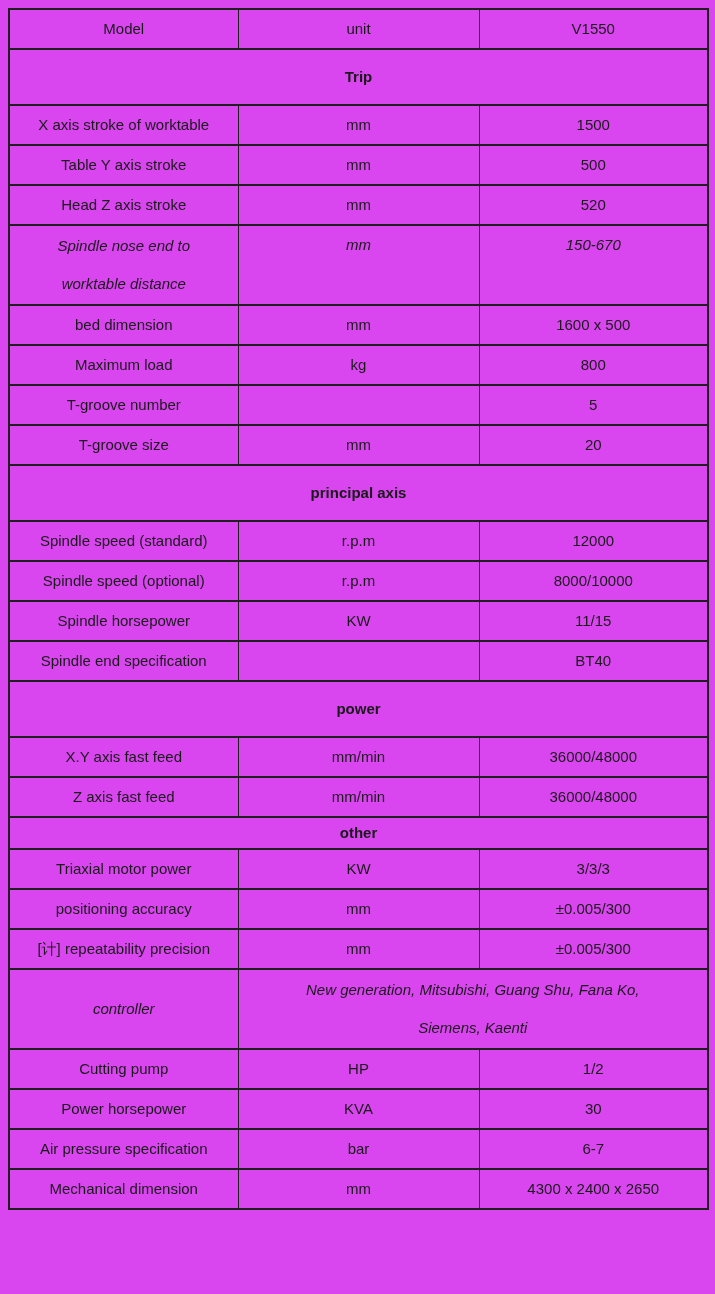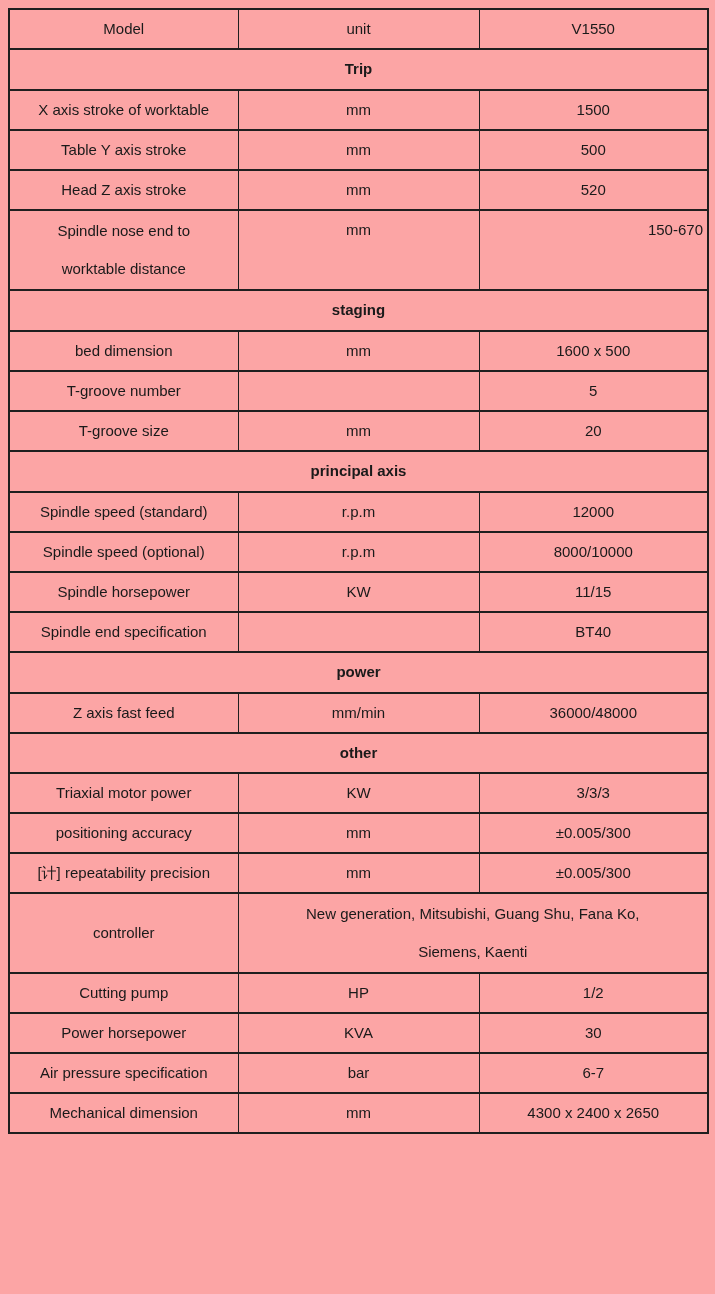--- a/index.html
+++ b/index.html
@@ -5,21 +5,21 @@
   html, body {
     margin: 0;
     padding: 0;
     background: #ffffff;
     font-family: "Liberation Sans", "DejaVu Sans", sans-serif;
     color: #1a1a1a;
   }
   .page {
     width: 715px;
     height: 1294px;
-    background: #fca5a5;
+    background: #d946ef;
     box-sizing: border-box;
     padding: 8px 4px 6px 8px;
   }
   table.spec-table {
     border-collapse: collapse;
     table-layout: fixed;
     width: 699px;
     border: 2px solid #1f1f1f;
   }
   table.spec-table td {
@@ -29,34 +29,35 @@
     text-align: center;
     vertical-align: middle;
     font-size: 15px;
     line-height: 1.25;
     padding: 0 4px;
     overflow: hidden;
     box-sizing: border-box;
   }
   tr.r-header  { height: 35px; }
   tr.r-data    { height: 40px; }
-  tr.r-section { height: 41px; }
-  tr.r-section.short { height: 40px; }
+  tr.r-section { height: 56px; }
+  tr.r-section.short { height: 32px; }
   tr.r-tall    { height: 80px; }
   td.section-cell {
     text-align: left;
   }
   td.section-cell .section-label {
     display: inline-block;
     width: 225px;
     text-align: center;
     font-weight: bold;
   }
   tr.r-tall td .line {
     line-height: 2.55;
+    font-style: italic;
   }
 </style>
 </head>
 <body>
 
 <div class="page">
   <table class="spec-table">
     <colgroup>
         <col style="width: 229px;">
         <col style="width: 241px;">
@@ -111,36 +112,44 @@
           </td>
         </tr>
         <tr class="r-data r-tall">
           <td>
             <div class="line">Spindle nose end to</div>
             <div class="line">worktable distance</div>
           </td>
           <td style="vertical-align: top;">
             <div class="line">mm</div>
           </td>
-          <td style="vertical-align: top; text-align: right;">
+          <td style="vertical-align: top;">
             <div class="line">150-670</div>
           </td>
         </tr>
-        <tr class="r-section">
-          <td colspan="3" class="section-cell"><span class="section-label">staging</span></td>
-        </tr>
         <tr class="r-data">
           <td>
             <div class="line">bed dimension</div>
           </td>
           <td>
             <div class="line">mm</div>
           </td>
           <td>
             <div class="line">1600 x 500</div>
+          </td>
+        </tr>
+        <tr class="r-data">
+          <td>
+            <div class="line">Maximum load</div>
+          </td>
+          <td>
+            <div class="line">kg</div>
+          </td>
+          <td>
+            <div class="line">800</div>
           </td>
         </tr>
         <tr class="r-data">
           <td>
             <div class="line">T-groove number</div>
           </td>
           <td>
             <div class="line"></div>
           </td>
           <td>
@@ -200,20 +209,31 @@
           </td>
           <td>
             <div class="line"></div>
           </td>
           <td>
             <div class="line">BT40</div>
           </td>
         </tr>
         <tr class="r-section">
           <td colspan="3" class="section-cell"><span class="section-label">power</span></td>
+        </tr>
+        <tr class="r-data">
+          <td>
+            <div class="line">X.Y axis fast feed</div>
+          </td>
+          <td>
+            <div class="line">mm/min</div>
+          </td>
+          <td>
+            <div class="line">36000/48000</div>
+          </td>
         </tr>
         <tr class="r-data">
           <td>
             <div class="line">Z axis fast feed</div>
           </td>
           <td>
             <div class="line">mm/min</div>
           </td>
           <td>
             <div class="line">36000/48000</div>

